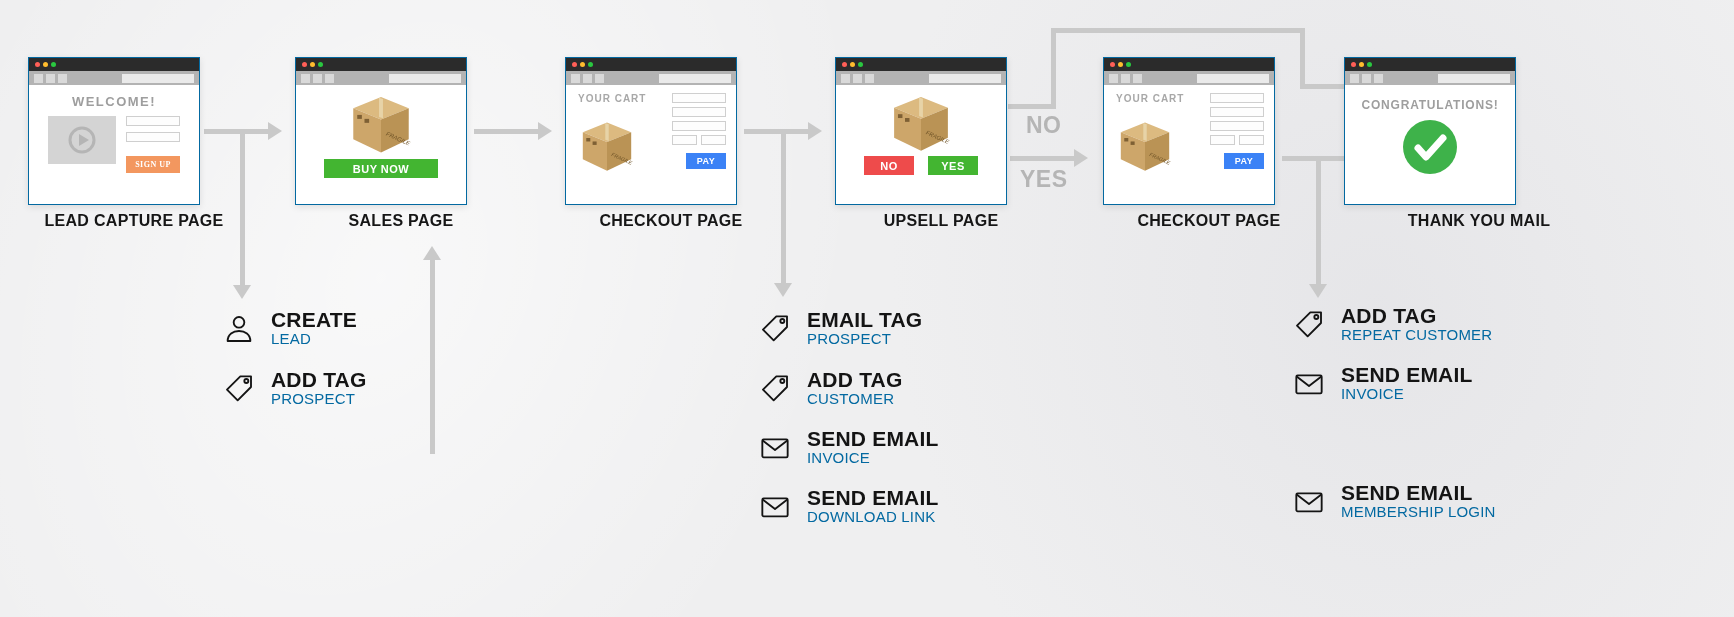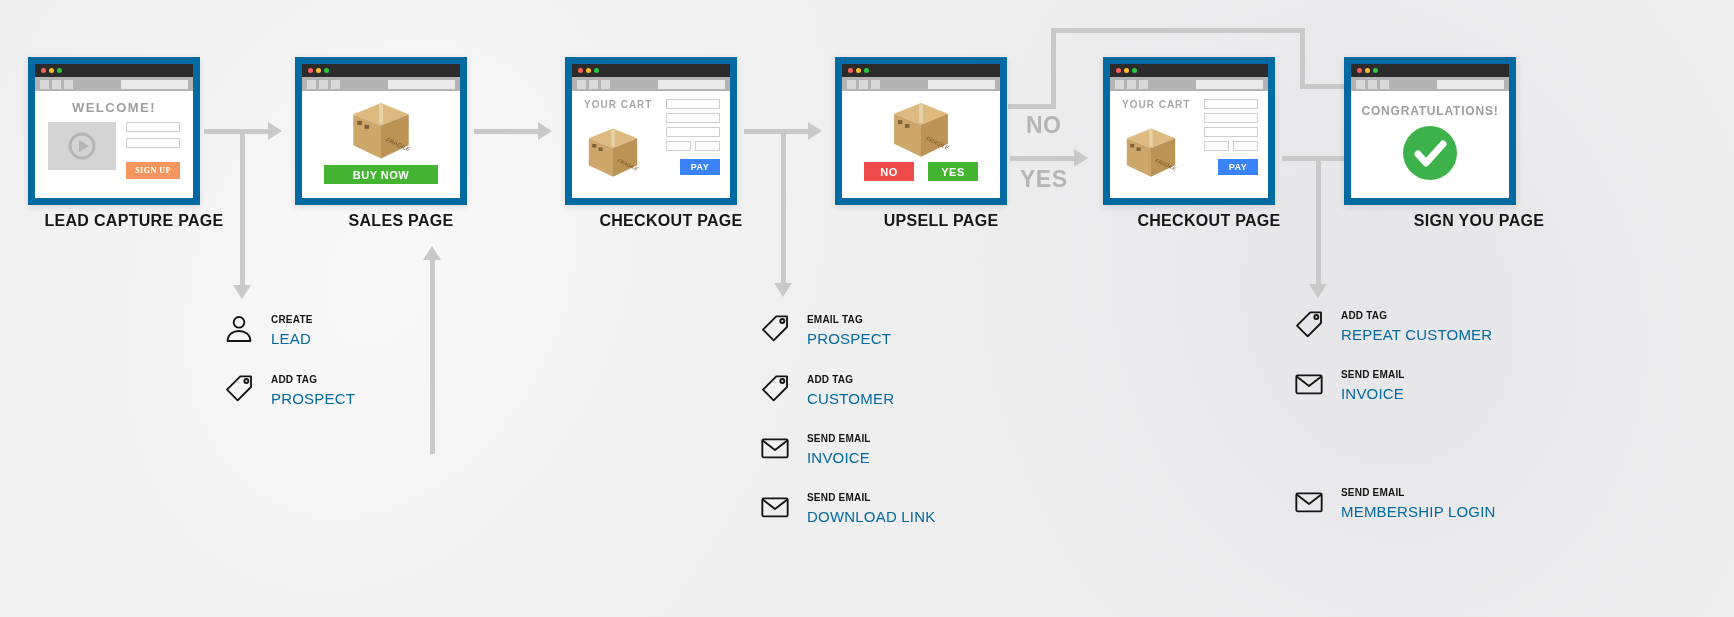--- a/index.html
+++ b/index.html
@@ -19,21 +19,21 @@
   .ln.h { height:5px; }
   .ln.v { width:5px; }
   .head { position:absolute; width:0; height:0; }
   .head.r { border-top:9px solid transparent; border-bottom:9px solid transparent; border-left:14px solid #c9c9c9; }
   .head.d { border-left:9px solid transparent; border-right:9px solid transparent; border-top:14px solid #c9c9c9; }
   .head.u { border-left:9px solid transparent; border-right:9px solid transparent; border-bottom:14px solid #c9c9c9; }
   .branch-label { position:absolute; font-size:23px; font-weight:700; color:#b5b5b5; letter-spacing:.5px; }
 
   
   .browser { position:absolute; top:57px; width:172px; height:148px; background:#fff;
-             border:7px solid #0369a1; box-shadow:0 2px 7px rgba(0,0,0,.10); }
+             border:1px solid #0369a1; box-shadow:0 2px 7px rgba(0,0,0,.10); }
   .bar-top { height:13px; background:#2b2b2b; display:flex; align-items:center; padding-left:6px; gap:3px; }
   .dot { width:5px; height:5px; border-radius:50%; }
   .dot.r { background:#ff5f57; } .dot.y { background:#ffbd2e; } .dot.g { background:#2ac840; }
   .bar-addr { height:14px; background:#b3b3b3; display:flex; align-items:center; padding:0 5px; gap:3px; }
   .sq { width:9px; height:9px; background:#d9d9d9; }
   .addr { height:9px; background:#eaeaea; width:45%; margin-left:auto; }
   .bbody { position:relative; height:119px; overflow:hidden; }
 
   .ptitle { position:absolute; top:212px; width:230px; text-align:center; font-size:16px;
             font-weight:700; color:#161616; letter-spacing:.3px;margin-left:20px; }
@@ -66,21 +66,21 @@
   .no-btn { background:#ee4b4b; } .yes-btn { background:#43b531; }
 
   
   .check-wrap { display:flex; justify-content:center; margin-top:7px; }
 
   .center-box { display:block; margin:8px auto 0; }
 
   
   .action-item { position:absolute; display:flex; align-items:center; gap:15px; }
   .action-item .aicon { width:34px; height:34px; flex:0 0 34px; display:flex; align-items:center; justify-content:center; }
-  .atext .a1 { font-size:10px; font-weight:700; color:#141414; line-height:19px; letter-spacing:.2px; }
+  .atext .a1 { font-size:21px; font-weight:700; color:#141414; line-height:19px; letter-spacing:.2px; }
   .atext .a2 { font-size:15px; font-weight:400; color:#0369a1; line-height:19px; letter-spacing:.2px; }
 
   svg.outline { stroke:#141414; stroke-width:2.8; fill:none; stroke-linecap:round; stroke-linejoin:round; }
 </style>
 </head>
 <body>
 
 <div class="canvas">
   <div class="swirl1"></div>
   <div class="swirl2"></div>
@@ -299,21 +299,21 @@
     <div class="bbody">
       <div class="gray-head" style="font-size:12px;margin-top:13px;letter-spacing:.8px">CONGRATULATIONS!</div>
       <div class="check-wrap">
         <svg width="56" height="56" viewBox="0 0 56 56">
           <circle cx="28" cy="28" r="27" fill="#3eb24a"></circle>
           <path d="M16 29 l8 9 l17 -19" fill="none" stroke="#fff" stroke-width="7" stroke-linecap="round" stroke-linejoin="round"></path>
         </svg>
       </div>
     </div>
   </div>
-  <div class="ptitle" style="left:1344px">SIGN YOU PAGE</div>
+  <div class="ptitle" style="left:1344px">THANK YOU MAIL</div>
 
   <div class="action-item" style="left:222px;top:310px">
     <span class="aicon">
       <svg class="outline" width="32" height="32" viewBox="0 0 48 48">
           <circle cx="24" cy="14" r="8"></circle>
           <path d="M7 42c0-10 8-15 17-15s17 5 17 15z"></path>
         </svg>
     </span>
     <span class="atext">
       <div class="a1">CREATE</div>

